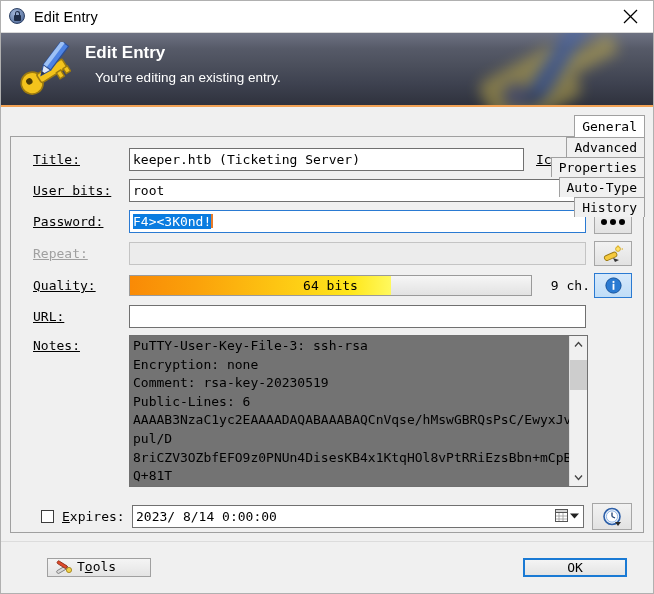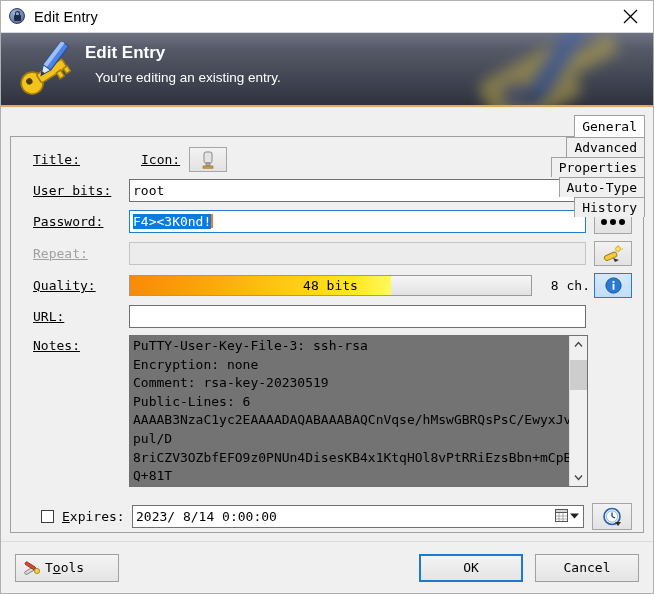--- a/index.html
+++ b/index.html
@@ -362,30 +362,30 @@
     height: 52px;
     flex: none;
     background: #f0f0f0;
     border-top: 1px solid #dcdcdc;
     display: flex;
     align-items: center;
     padding: 0 14px;
     box-sizing: border-box;
   }
   .btn {
-    height: 28px;
+    height: 19px;
     background: linear-gradient(to bottom, #f4f4f4, #e4e4e4);
     border: 1px solid #a0a0a0;
     box-sizing: border-box;
     font-size: 13px;
     display: flex;
-    align-items: center;
     justify-content: center;
     color: #000;
     font-family: "DejaVu Sans Mono", "Liberation Mono", monospace;
+    margin-left: 32px;
   }
   .btn.tools {
     width: 104px;
     justify-content: flex-start;
     padding-left: 7px;
     gap: 4px;
   }
   .btn.primary {
     border: 2px solid #1a7ad4;
     background: linear-gradient(to bottom, #f4f4f4, #e4e4e4);
@@ -455,20 +455,21 @@
       <div class="tab">Properties</div>
       <div class="tab">Auto-Type</div>
       <div class="tab">History</div>
     </div>
 
     <div class="tabpanel">
       <div class="form">
 
         <div class="row">
           <div class="lbl"><u>T</u><span>itle:</span></div>
+          <div class="txt" style="flex:none;width:395px;">keeper.htb (Ticketing Server)</div>
           <div class="lbl" style="width:60px;padding-left:12px;"><u>I</u><span>con:</span></div>
           <div class="sbtn" style="margin-left:0;">
             <svg width="16" height="18" viewBox="0 0 16 18">
               <rect x="4" y="1" width="8" height="11" rx="2" fill="#e4e4e4" stroke="#8a8a8a"></rect>
               <rect x="6" y="12" width="4" height="3" fill="#b0b0b0" stroke="#7a7a7a" stroke-width="0.7"></rect>
               <rect x="3" y="15" width="10" height="2.2" fill="#c9a23a" stroke="#8a6c16" stroke-width="0.6"></rect>
             </svg>
           </div>
         </div>
 
@@ -501,23 +502,23 @@
               <line x1="18.6" y1="4" x2="20" y2="4" stroke="#e0a800" stroke-width="1"></line>
               <polygon points="10,13 16,15 12,17" fill="#333"></polygon>
             </svg>
           </div>
         </div>
 
         <div class="row">
           <div class="lbl">Quality:</div>
           <div class="qbar">
             <div class="qfill" id="qfill" style="width: 65%;"></div>
-            <div class="qtext">48 bits</div>
-          </div>
-          <div class="qch">8 ch.</div>
+            <div class="qtext">64 bits</div>
+          </div>
+          <div class="qch">9 ch.</div>
           <div class="sbtn blue" style="margin-left:0;">
             <svg width="17" height="17" viewBox="0 0 17 17">
               <circle cx="8.5" cy="8.5" r="7.6" fill="#2a7ad2" stroke="#15539c"></circle>
               <rect x="7.6" y="6.8" width="1.8" height="6" fill="#fff"></rect>
               <rect x="7.6" y="3.9" width="1.8" height="2" fill="#fff"></rect>
             </svg>
           </div>
         </div>
 
         <div class="row">
@@ -592,16 +593,15 @@
     <div class="btn tools">
       <svg width="18" height="16" viewBox="0 0 18 16">
         <rect x="1" y="9" width="12" height="3.2" rx="1" transform="rotate(-30 7 10)" fill="#d8d8d8" stroke="#777" stroke-width="0.8"></rect>
         <rect x="2" y="4" width="11" height="3" rx="1" transform="rotate(32 7 5)" fill="#e04a2a" stroke="#8a2a12" stroke-width="0.8"></rect>
         <circle cx="14" cy="11" r="2.6" fill="#f0d24a" stroke="#9c7a10" stroke-width="0.8"></circle>
       </svg>
       <span>T<u>o</u>ols</span>
     </div>
     <div class="spacer"></div>
     <div class="btn primary ok">OK</div>
-    <div class="btn cancel">Cancel</div>
   </div>
 
 </div>
 
 </body></html>

